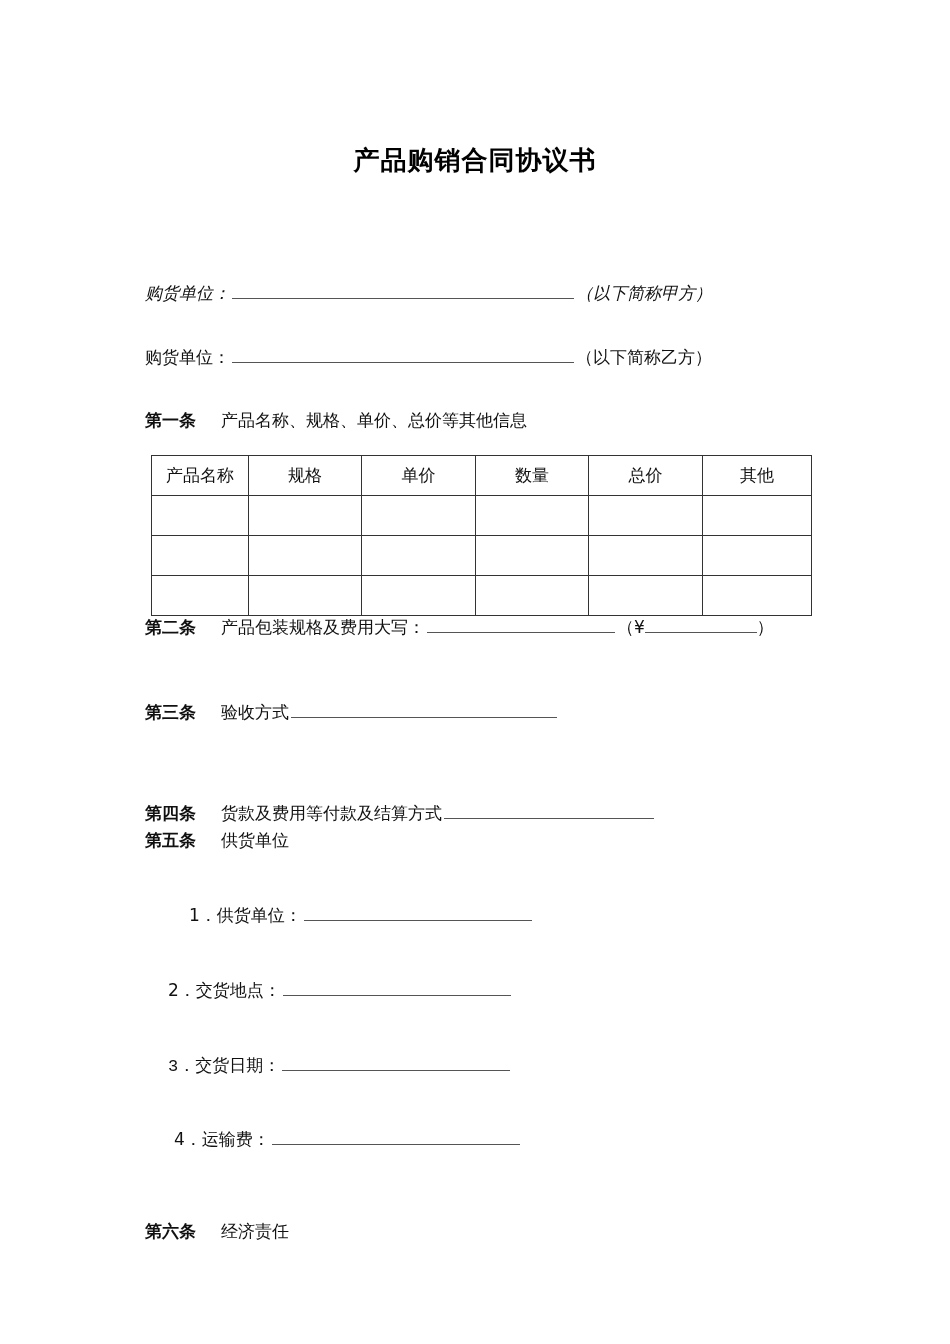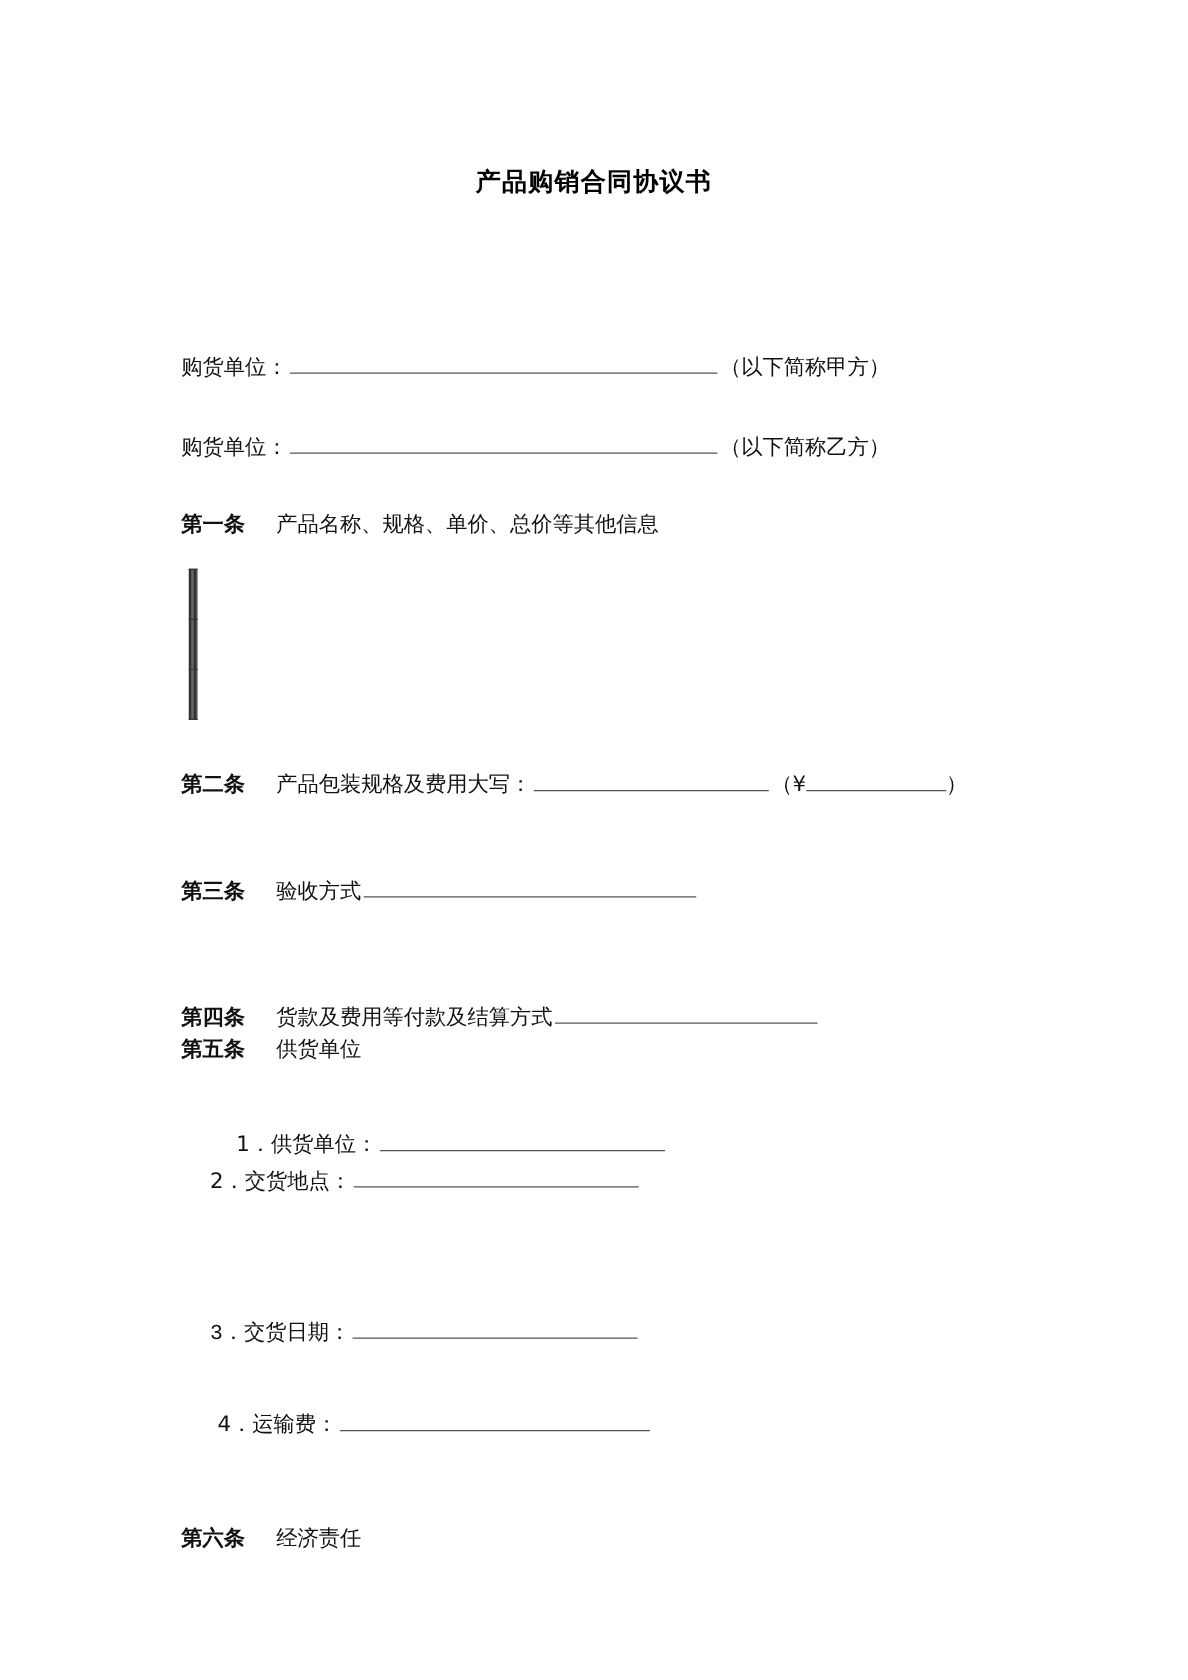--- a/index.html
+++ b/index.html
@@ -3,22 +3,22 @@
   <meta charset="utf-8">
   <style>
     html, body { margin: 0; padding: 0; background: #ffffff; }
     body {
       width: 950px; height: 1344px; position: relative; overflow: hidden;
       font-family: "DejaVu Sans", "Liberation Sans", sans-serif;
       color: #111111;
     }
     .abs { position: absolute; white-space: nowrap; }
     .title {
-      left: 0; width: 950px; top: 132px; text-align: center;
-      font-size: 20px; font-weight: bold; letter-spacing: 1px; color: #000;
+      left: 0; width: 950px; top: 143px; text-align: center;
+      font-size: 26px; font-weight: bold; letter-spacing: 1px; color: #000;
     }
     .line { font-size: 17px; line-height: 22px; }
     .blank {
       display: inline-block; border-bottom: 1px solid #555; height: 16px;
       vertical-align: baseline; margin: 0 2px;
     }
     .art-label { font-weight: bold; display: inline-block; width: 76px; }
     table.spec {
       position: absolute; left: 151px; top: 455px; border-collapse: collapse;
       font-size: 17px;
@@ -26,34 +26,42 @@
     table.spec td, table.spec th {
       border: 1.3px solid #333; height: 39px; padding: 0;
       text-align: center; font-weight: normal;
     }
   </style>
 </head>
 <body>
 
 <div class="abs title">产品购销合同协议书</div>
 
-<div class="abs line" style="left:145px; top:282px;">
+<div class="abs line" style="left:145px; top:282px;font-style:italic;">
   <span>购货单位：</span><span class="blank" style="width:342px;"></span><span>（以下简称甲方）</span>
 </div>
 
 <div class="abs line" style="left:145px; top:346px;">
   <span>购货单位：</span><span class="blank" style="width:342px;"></span><span>（以下简称乙方）</span>
 </div>
 
 <div class="abs line" style="left:145px; top:409px;">
   <span class="art-label">第一条</span><span>产品名称、规格、单价、总价等其他信息</span>
 </div>
 
 <table class="spec">
   <tbody>
+      <tr>
+    <th style="width:96px;">产品名称</th>
+    <th style="width:112px;">规格</th>
+    <th style="width:113px;">单价</th>
+    <th style="width:112px;">数量</th>
+    <th style="width:113px;">总价</th>
+    <th style="width:108px;">其他</th>
+  </tr>
   <tr>
     <td></td>
     <td></td>
     <td></td>
     <td></td>
     <td></td>
     <td></td>
   </tr>
   <tr>
     <td></td>
@@ -87,21 +95,21 @@
 </div>
 
 <div class="abs line" style="left:145px; top:829px;">
   <span class="art-label">第五条</span><span>供货单位</span>
 </div>
 
 <div class="abs line" style="left:189px; top:904px;">
   <span>1．</span><span>供货单位：</span><span class="blank" style="width:228px;"></span>
 </div>
 
-<div class="abs line" style="left:168px; top:933px;">
+<div class="abs line" style="left:168px; top:979px;">
   <span>2．</span><span>交货地点：</span><span class="blank" style="width:228px;"></span>
 </div>
 
 <div class="abs line" style="left:168px; top:1054px;font-family:Liberation Mono, monospace;">
   <span>3．</span><span>交货日期：</span><span class="blank" style="width:228px;"></span>
 </div>
 
 <div class="abs line" style="left:174px; top:1128px;">
   <span>4．</span><span>运输费：</span><span class="blank" style="width:248px;"></span>
 </div>

